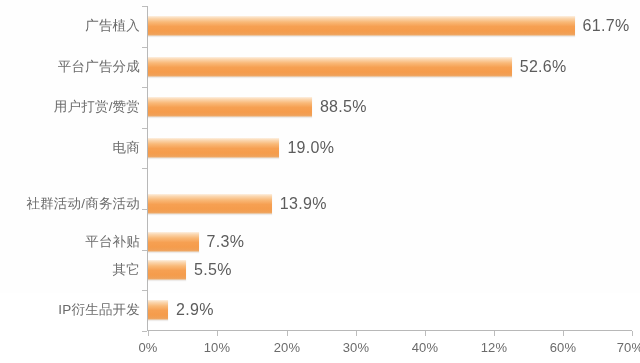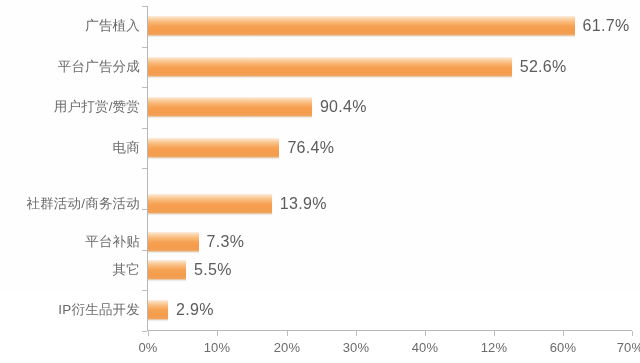--- a/index.html
+++ b/index.html
@@ -150,27 +150,27 @@
 
     <div class="cat-row" style="top:46.6px;">
       <div class="cat-label">平台广告分成</div>
       <div class="bar" style="width:363.7px;"></div>
       <div class="bar-value" style="left:519.7px;">52.6%</div>
     </div>
 
     <div class="cat-row" style="top:87.2px;">
       <div class="cat-label">用户打赏/赞赏</div>
       <div class="bar" style="width:163.9px;"></div>
-      <div class="bar-value" style="left:319.9px;">90.4%</div>
+      <div class="bar-value" style="left:319.9px;">88.5%</div>
     </div>
 
     <div class="cat-row" style="top:127.8px;">
       <div class="cat-label">电商</div>
       <div class="bar" style="width:131.4px;"></div>
-      <div class="bar-value" style="left:287.4px;">76.4%</div>
+      <div class="bar-value" style="left:287.4px;">19.0%</div>
     </div>
 
     <div class="cat-row" style="top:184px;">
       <div class="cat-label">社群活动/商务活动</div>
       <div class="bar" style="width:123.8px;"></div>
       <div class="bar-value" style="left:279.8px;">13.9%</div>
     </div>
 
     <div class="cat-row" style="top:222px;">
       <div class="cat-label">平台补贴</div>

